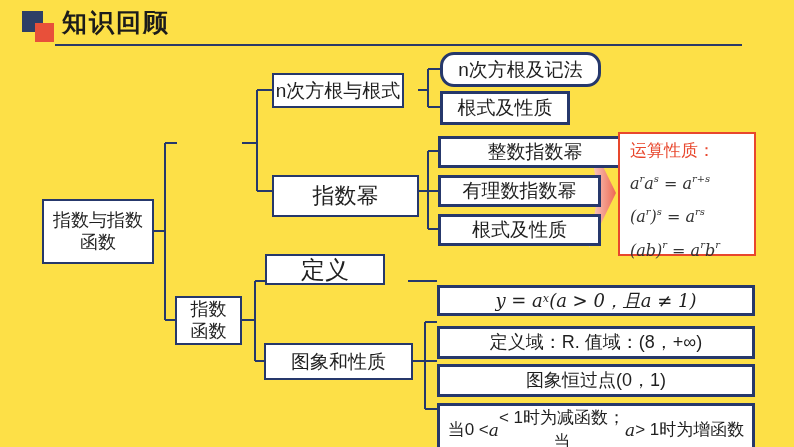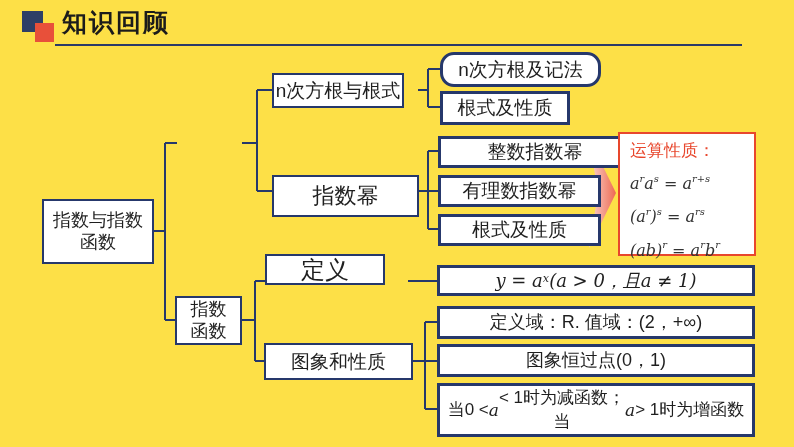--- a/index.html
+++ b/index.html
@@ -18,21 +18,21 @@
   .hdr-rule{position:absolute;left:55px;top:44px;width:687px;height:2px;background:#2b3a67;}
   
   .lines{position:absolute;left:0;top:0;pointer-events:none;}
   .node,.leaf{
     position:absolute;box-sizing:border-box;background:#ffffff;
     display:flex;align-items:center;justify-content:center;text-align:center;
     line-height:1.22;
   }
   .node{border:2px solid #26386b;font-size:18px;}
   .leaf{border:3px solid #26386b;font-size:19px;}
-  .wide{font-size:18px;}
+  .wide{font-size:18px;margin-top:20px;}
   .math{font-family:"DejaVu Serif","Liberation Serif",serif;font-style:italic;}
   .math sup{font-size:0.62em;position:relative;top:-0.15em;font-style:italic;}
   .mono{font-size:17px;line-height:24px;align-items:center;}
   .mono i{font-family:"DejaVu Serif","Liberation Serif",serif;}
   
   .opbox{
     position:absolute;left:618px;top:132px;width:138px;height:124px;box-sizing:border-box;
     border:2px solid #e8472d;background:#ffffff;padding:2px 10px;
   }
   .opbox .optitle{color:#e8472d;font-size:17px;line-height:29px;}
@@ -83,17 +83,17 @@
     <div class="optitle">运算性质：</div>
     <div class="oprule math">a<sup>r</sup>a<sup>s</sup> = a<sup>r+s</sup></div>
     <div class="oprule math">(a<sup>r</sup>)<sup>s</sup> = a<sup>rs</sup></div>
     <div class="oprule math">(ab)<sup>r</sup> = a<sup>r</sup>b<sup>r</sup></div>
   </div>
 
   <div class="node" style="left:265px;top:254px;width:120px;height:31px;font-size:24px;">定义</div>
   <div class="node" style="left:264px;top:343px;width:149px;height:37px;font-size:19px;">图象和性质</div>
 
   <div class="leaf wide math" style="left:437px;top:265px;width:318px;height:31px;">y = a<sup>x</sup>(a &gt; 0，且a ≠ 1)</div>
-  <div class="leaf wide" style="left:437px;top:306px;width:318px;height:33px;">定义域：R. 值域：(2，+∞)</div>
+  <div class="leaf wide" style="left:437px;top:306px;width:318px;height:33px;">定义域：R. 值域：(8，+∞)</div>
   <div class="leaf wide" style="left:437px;top:344px;width:318px;height:33px;">图象恒过点(0，1)</div>
   <div class="leaf wide mono" style="left:437px;top:383px;width:318px;height:54px;">当0 &lt; <i>a</i> &lt; 1时为减函数；<br>当<i>a</i> &gt; 1时为增函数</div>
 
 </div>
 
 </body></html>

